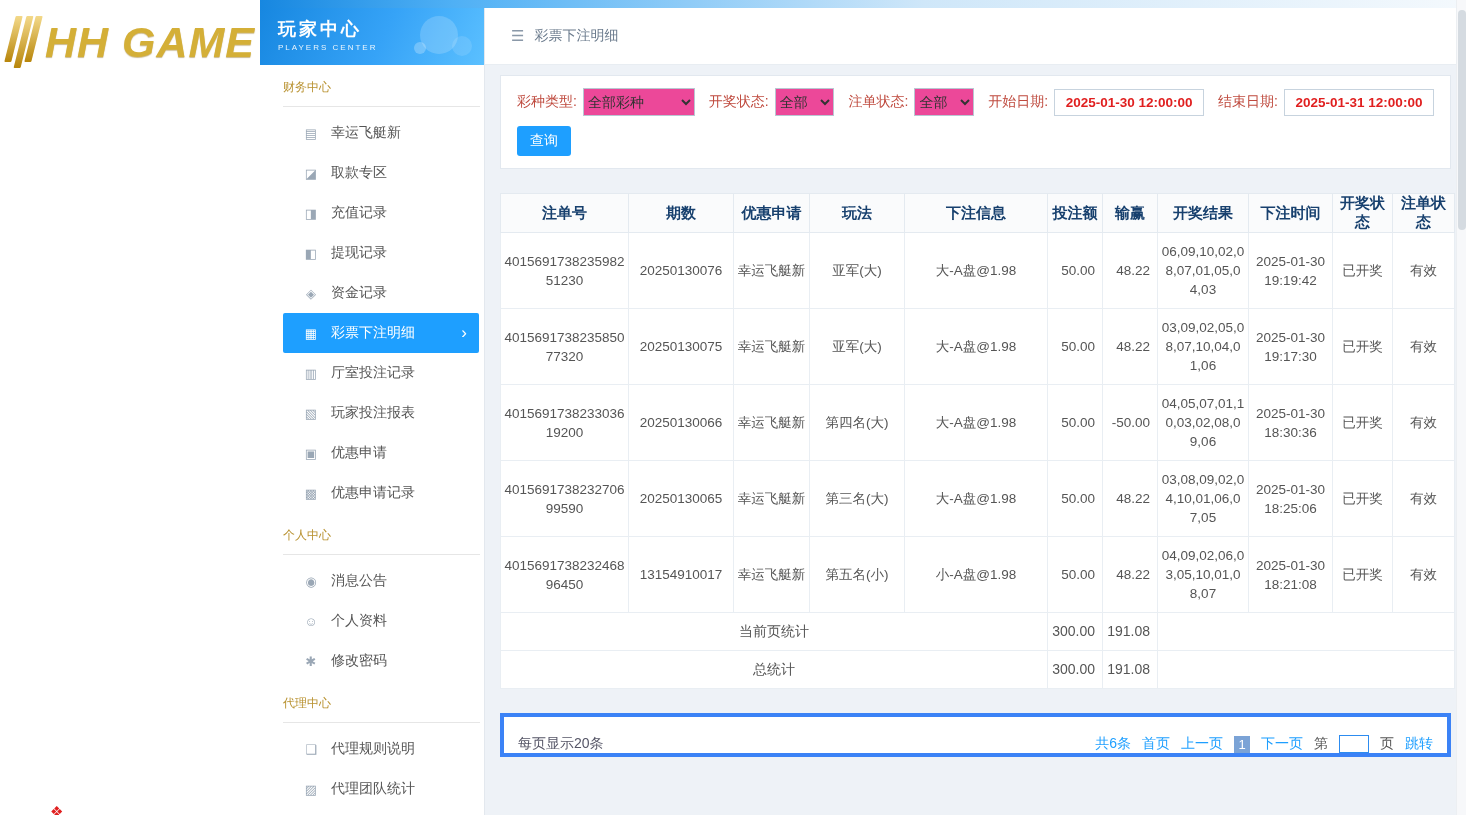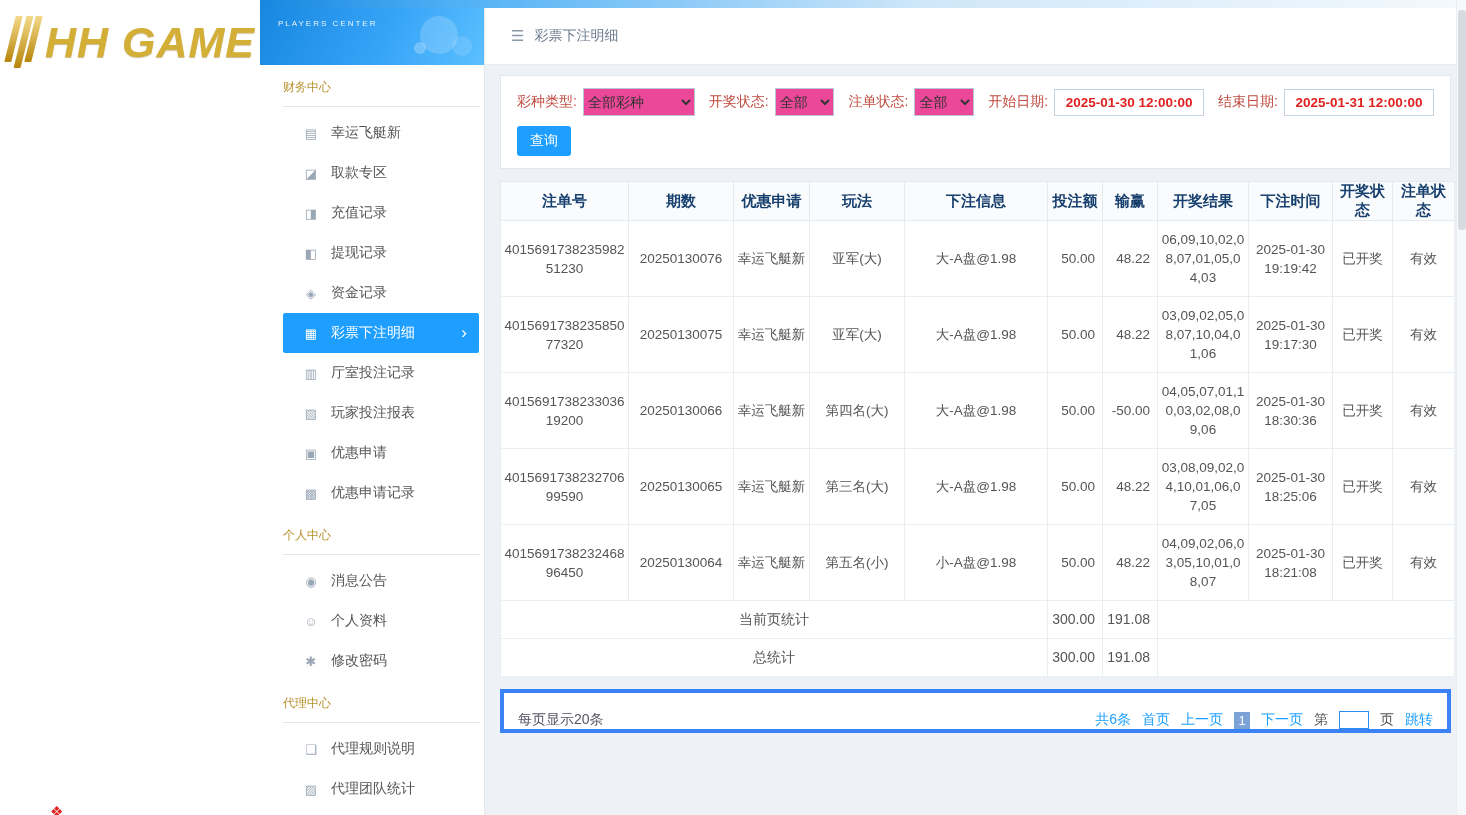--- a/index.html
+++ b/index.html
@@ -35,21 +35,21 @@
   .mi-icon { width:16px; margin-right:12px; color:#9aa7b5; font-size:13px; text-align:center; flex:none; }
   .menu-item.active { background:#1e9fff; color:#fff; margin-left:23px; margin-right:5px; padding-left:20px; border-radius:2px; }
   .menu-item.active .mi-icon { color:#fff; }
   .chev { position:absolute; right:12px; font-size:17px; color:#fff; }
 
   
   .content { flex:1; min-width:0; display:flex; flex-direction:column; background:#eef2f7; }
   .breadcrumb-bar { flex:none; height:57px; background:#fff; border-bottom:1px solid #e8edf2; display:flex; align-items:center; padding-left:26px; gap:10px; }
   .hamburger { color:#8a98a8; font-size:15px; cursor:pointer; }
   .crumb { color:#6b7b8d; font-size:14px; }
-  .work { flex:1; padding:10px 15px; display:flex; flex-direction:column; gap:12px; overflow:hidden; }
+  .work { flex:1; padding:10px 15px; display:flex; flex-direction:column; gap:24px; overflow:hidden; }
 
   
   .filter-card { flex:none; background:#fff; border:1px solid #e2e8ef; padding:12px 16px; }
   .filter-row { display:flex; align-items:center; }
   .f-label { color:#bf4a3e; font-size:14px; margin-right:6px; white-space:nowrap; }
   .gap { width:14px; flex:none; }
   .f-select { height:28px; border:1px solid #b9c6d2; background:#ec4899; color:#333; font-size:14px; font-family:inherit; }
   .w-lg { width:116px; } .w-sm { width:62px; }
   .f-input { height:27px; width:150px; border:1px solid #c7d3de; color:#e01f1f; font-weight:bold; font-size:13.5px; text-align:center; font-family:inherit; }
   .btn-row { margin-top:10px; }
@@ -93,20 +93,21 @@
   </div>
   <span class="stray-glyph">❖</span>
 </div>
 
 <div class="app">
   <div class="topstrip"></div>
   <div class="app-body">
 
     <aside class="sidebar">
       <div class="sidebar-header">
+        <div class="sidebar-title">玩家中心</div>
         <div class="sidebar-subtitle">PLAYERS CENTER</div>
         <span class="deco d1"></span>
         <span class="deco d2"></span>
         <span class="deco d3"></span>
       </div>
       <nav class="menu" id="menu">
           <div class="menu-section">财务中心</div>
           <a class="menu-item">
             <span class="mi-icon">▤</span>
             <span>幸运飞艇新</span>
@@ -286,21 +287,21 @@
                   <td>大-A盘@1.98</td>
                   <td class="num">50.00</td>
                   <td class="num">48.22</td>
                   <td>03,08,09,02,04,10,01,06,07,05</td>
                   <td>2025-01-30 18:25:06</td>
                   <td>已开奖</td>
                   <td>有效</td>
                 </tr>
                 <tr>
                   <td>401569173823246896450</td>
-                  <td>20250130064</td>
+                  <td>13154910017</td>
                   <td>幸运飞艇新</td>
                   <td>第五名(小)</td>
                   <td>小-A盘@1.98</td>
                   <td class="num">50.00</td>
                   <td class="num">48.22</td>
                   <td>04,09,02,06,03,05,10,01,08,07</td>
                   <td>2025-01-30 18:21:08</td>
                   <td>已开奖</td>
                   <td>有效</td>
                 </tr>

